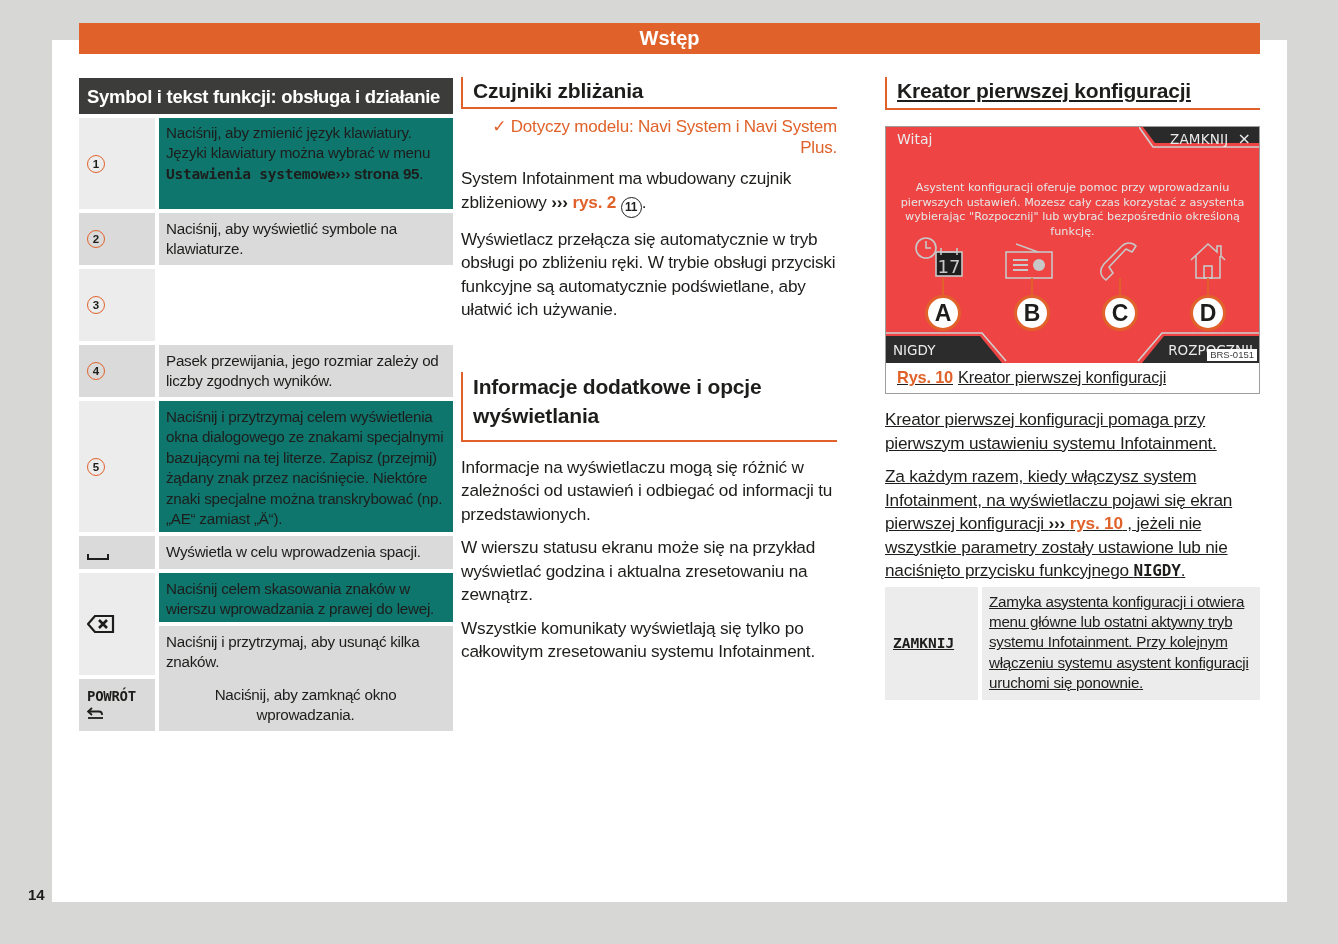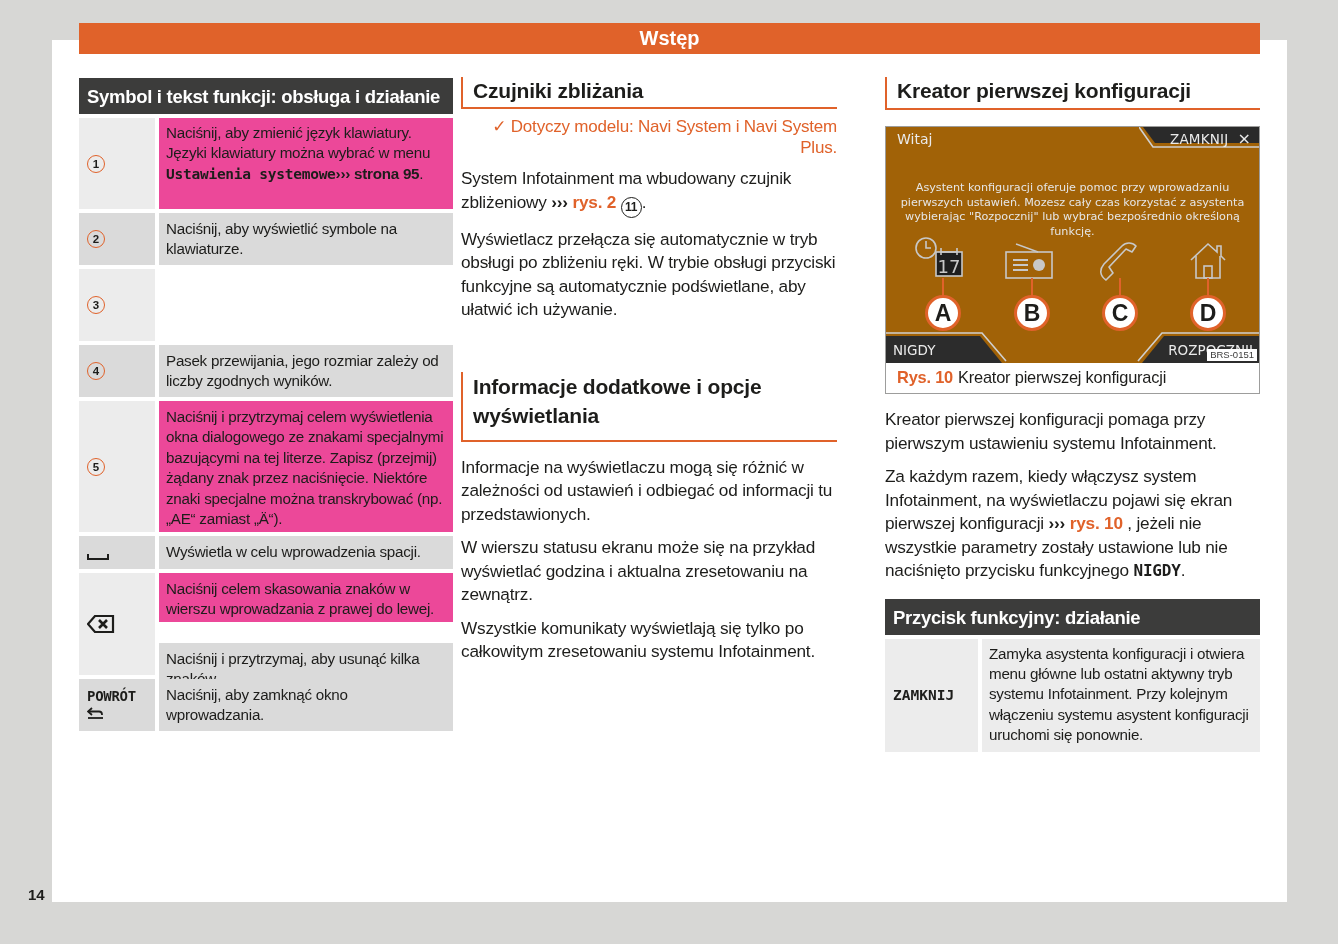--- a/index.html
+++ b/index.html
@@ -11,50 +11,50 @@
     color: #fff; font-family: "Liberation Sans", sans-serif; font-weight: bold; font-size: 20px; text-align: center; line-height: 31px; }
 
   .page-number { position: absolute; left: 28px; top: 886px; font-family: "Liberation Sans", sans-serif; font-weight: bold; font-size: 15px; color: #1d1d1b; }
 
   
   .col1 { position: absolute; left: 79px; top: 78px; width: 374px; }
   .tbl-head { background: #3c3c3b; color: #fff; font-family: "Liberation Sans", sans-serif; font-weight: bold; font-size: 18.5px;
     height: 36px; line-height: 38px; padding-left: 8px; letter-spacing: -0.3px; }
   .row { display: flex; margin-top: 4px; }
   .cell-sym { width: 76px; background: #ececec; display: flex; align-items: center; padding-left: 8px; flex-shrink: 0; }
-  .cell-txt { flex: 1; background: #ec4899; margin-left: 4px; padding: 6px 8px 6px 7px; font-family: "Liberation Sans", sans-serif; font-size: 15.2px; line-height: 20.4px; letter-spacing: -0.25px; }
+  .cell-txt { flex: 1; background: #0f766e; margin-left: 4px; padding: 6px 8px 6px 7px; font-family: "Liberation Sans", sans-serif; font-size: 15.2px; line-height: 20.4px; letter-spacing: -0.25px; }
   .row.alt .cell-sym, .row.alt .cell-txt { background: #dadada; }
   .num-circle { width: 18px; height: 18px; border: 1.6px solid #e0622a; border-radius: 50%; display: inline-flex; align-items: center; justify-content: center;
     font-family: "Liberation Sans", sans-serif; font-weight: bold; font-size: 11.5px; color: #1d1d1b; }
   .mono-b { font-family: "DejaVu Sans Mono", "Liberation Mono", monospace; font-weight: bold; font-size: 14.5px; }
   .bold { font-weight: bold; }
   .space-icon { width: 22px; height: 6px; border: 2.2px solid #1d1d1b; border-top: none; margin-top: 8px; }
-  .subcells { flex: 1; margin-left: 4px; display: flex; flex-direction: column; gap: 17px; }
+  .subcells { flex: 1; margin-left: 4px; display: flex; flex-direction: column; }
   .subcells .cell-txt { margin-left: 0; }
   .subcells .cell-txt + .cell-txt { margin-top: 4px; }
   .backspace-icon svg { display: block; }
   .powrot { display: flex; flex-direction: column; align-items: flex-start; justify-content: flex-start; padding-top: 9px; }
   .powrot-label { font-family: "DejaVu Sans Mono", "Liberation Mono", monospace; font-weight: bold; font-size: 14px; letter-spacing: -0.3px; }
 
   
   .sec-head { border-left: 2px solid #e0622a; border-bottom: 2px solid #e0622a; padding-left: 10px;
     font-family: "Liberation Sans", sans-serif; font-weight: bold; font-size: 21px; letter-spacing: -0.2px; color: #1d1d1b; }
 
   .col2 { position: absolute; left: 461px; top: 77px; width: 376px; }
-  .col3 { position: absolute; left: 885px; top: 77px; width: 375px; }
+  .col3 { position: absolute; left: 885px; top: 77px; width: 375px; text-decoration: underline; }
   .p { font-family: "Liberation Sans", sans-serif; font-size: 17.2px; line-height: 23.5px; letter-spacing: -0.2px; color: #1d1d1b; margin-top: 10px; }
   .applies { color: #e0622a; font-family: "Liberation Sans", sans-serif; font-size: 17px; line-height: 21px; margin-top: 10px; letter-spacing: -0.2px; }
   .ref { color: #e0622a; font-weight: bold; }
   .arrows { font-weight: bold; }
   .inline-circle { display: inline-flex; width: 21px; height: 21px; border: 1.6px solid #1d1d1b; border-radius: 50%; align-items: center; justify-content: center;
     font-size: 12px; font-weight: bold; vertical-align: -3px; }
 
   
   .figure { margin-top: 16px; width: 375px; border: 1px solid #9d9d9c; }
-  .screen { position: relative; width: 373px; height: 236px; background: #a16207; overflow: hidden; font-family: "DejaVu Sans", sans-serif; }
+  .screen { position: relative; width: 373px; height: 236px; background: #ef4444; overflow: hidden; font-family: "DejaVu Sans", sans-serif; }
   .scr-title { position: absolute; left: 11px; top: 4px; color: #eaeaea; font-size: 14px; }
   .scr-close { position: absolute; right: 0; top: 0; width: 120px; height: 22px; }
   .scr-close-label { position: absolute; right: 8px; top: 2px; color: #eaeaea; font-size: 13.5px; letter-spacing: 0.2px; }
   .scr-desc { position: absolute; left: 6px; right: 6px; top: 54px; text-align: center; color: #e6e6e6; font-size: 11.2px; line-height: 14.6px; }
   .scr-icons { position: absolute; left: 0; top: 113px; width: 373px; height: 120px; }
   .badge { position: absolute; width: 36px; height: 36px; border-radius: 50%; background: #fff; border: 3px solid #e0622a;
     display: flex; align-items: center; justify-content: center; font-family: "Liberation Sans", sans-serif; font-weight: bold; font-size: 23px; color: #1d1d1b; }
   .leader { position: absolute; width: 2.4px; background: #e0622a; }
   .scr-btn-label { position: absolute; color: #eaeaea; font-size: 13.5px; }
   .code-tag { position: absolute; right: 2px; bottom: 2px; background: #fff; color: #3c3c3b; font-size: 9.5px; padding: 0 3px; line-height: 12px; font-family: "Liberation Sans", sans-serif; }
@@ -127,21 +127,21 @@
             <path d="M12 5 L20 13 M20 5 L12 13" stroke="#1d1d1b" stroke-width="2.6"></path>
           </svg>
       </span>
     </div>
     <div class="subcells">
       <div class="cell-txt" style="height:49px;">Naciśnij celem skasowania znaków w wierszu wprowadzania z prawej do lewej.</div>
       <div class="cell-txt" style="background:#dadada;flex:1;">Naciśnij i przytrzymaj, aby usunąć kilka znaków.</div>
     </div>
   </div>
 
-  <div class="row alt" style="height:52px;">
+  <div class="row alt" style="height:52px;text-align:center;">
     <div class="cell-sym powrot">
       <span class="powrot-label">POWRÓT</span>
       <span>
         <svg width="18" height="12" viewBox="0 0 18 12">
             <path d="M5 1 L1 4.5 L5 8" fill="none" stroke="#1d1d1b" stroke-width="1.8"></path>
             <path d="M1.5 4.5 H12 Q15 4.5 15 7.5 V8" fill="none" stroke="#1d1d1b" stroke-width="1.8"></path>
             <path d="M1 11 H16" stroke="#1d1d1b" stroke-width="1.8"></path>
           </svg>
       </span>
     </div>
@@ -239,21 +239,20 @@
     <div class="caption">
       <span class="fig-label">Rys. 10</span><span>Kreator pierwszej konfiguracji</span>
     </div>
   </div>
 
   <div class="p" style="margin-top:14px;">Kreator pierwszej konfiguracji pomaga przy pierwszym ustawieniu systemu Infotainment.</div>
   <div class="p">
     <span>Za każdym razem, kiedy włączysz system Infotainment, na wyświetlaczu pojawi się ekran pierwszej konfiguracji </span><span class="arrows">›››</span> <span class="ref">rys. 10</span><span> , jeżeli nie wszystkie parametry zostały ustawione lub nie naciśnięto przycisku funkcyjnego </span><span class="mono-b" style="font-size:16px;">NIGDY</span><span>.</span>
   </div>
 
-  <div class="tbl2-head">Przycisk funkcyjny: działanie</div>
   <div class="row2" style="height:113px;">
     <div class="c1">
         <span class="mono-b">ZAMKNIJ</span>
       </div>
     <div class="c2">Zamyka asystenta konfiguracji i otwiera menu główne lub ostatni aktywny tryb systemu Infotainment. Przy kolejnym włączeniu systemu asystent konfiguracji uruchomi się ponownie.</div>
   </div>
 </div>
 
 <div class="page-number">14</div>
 

